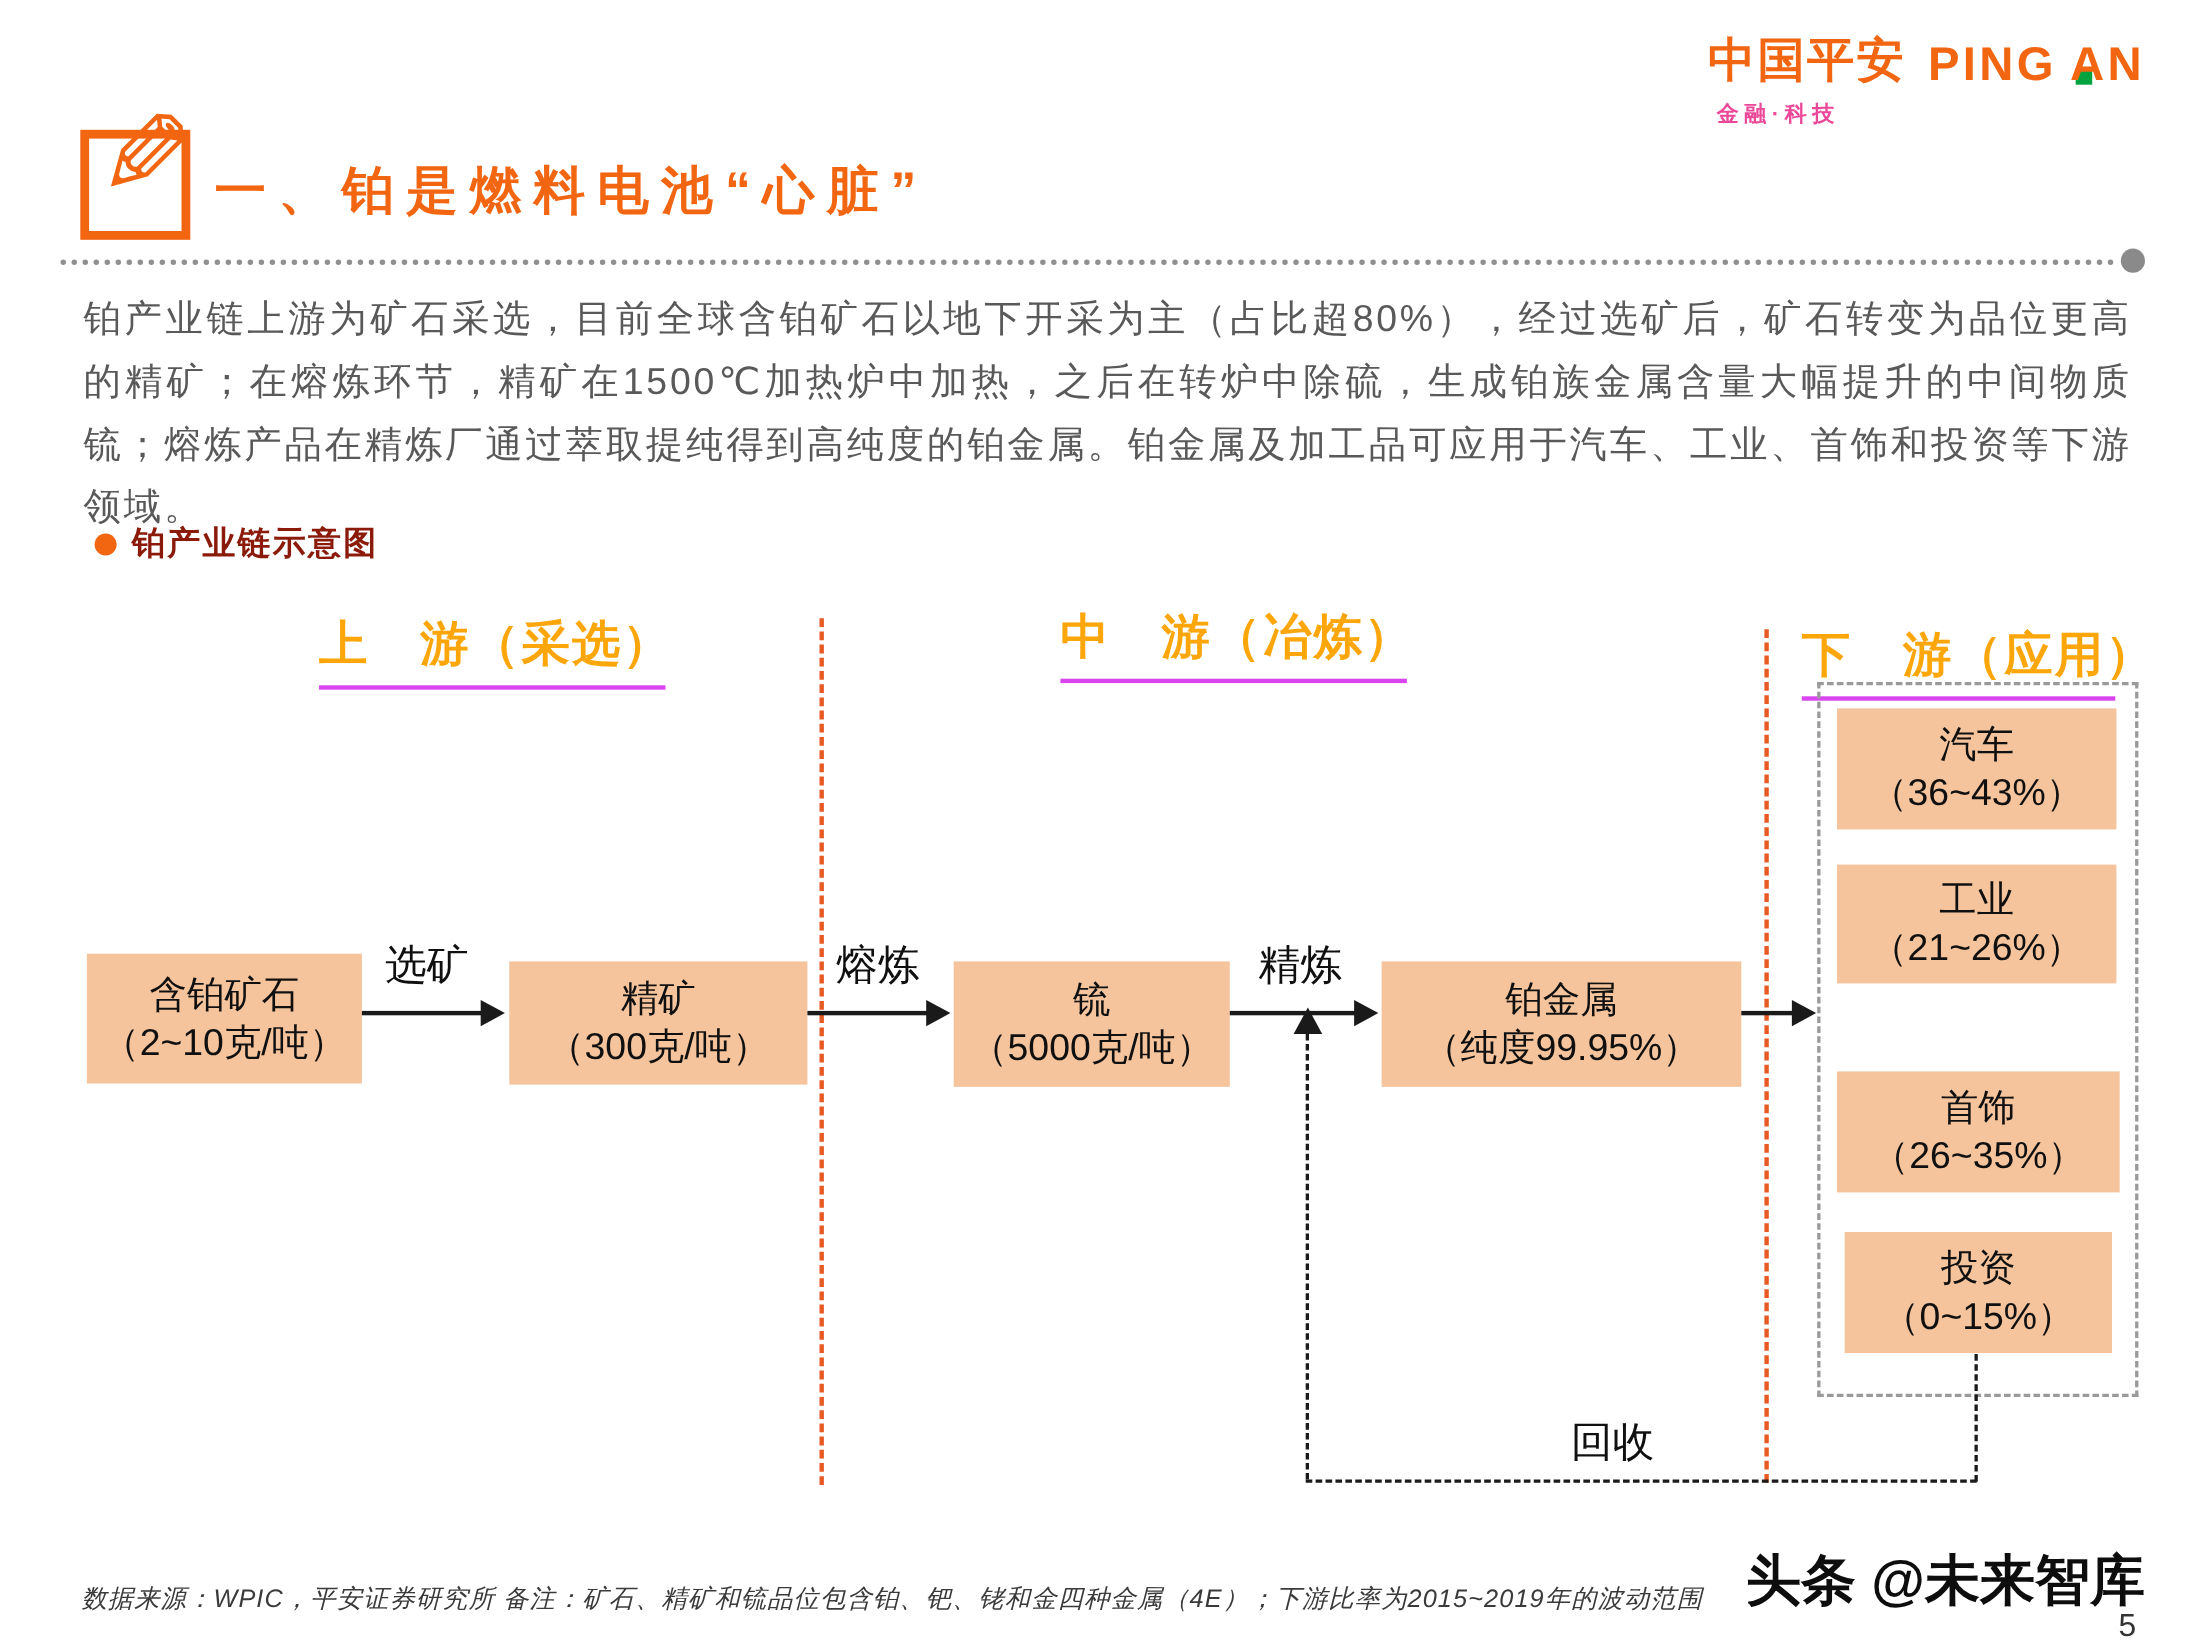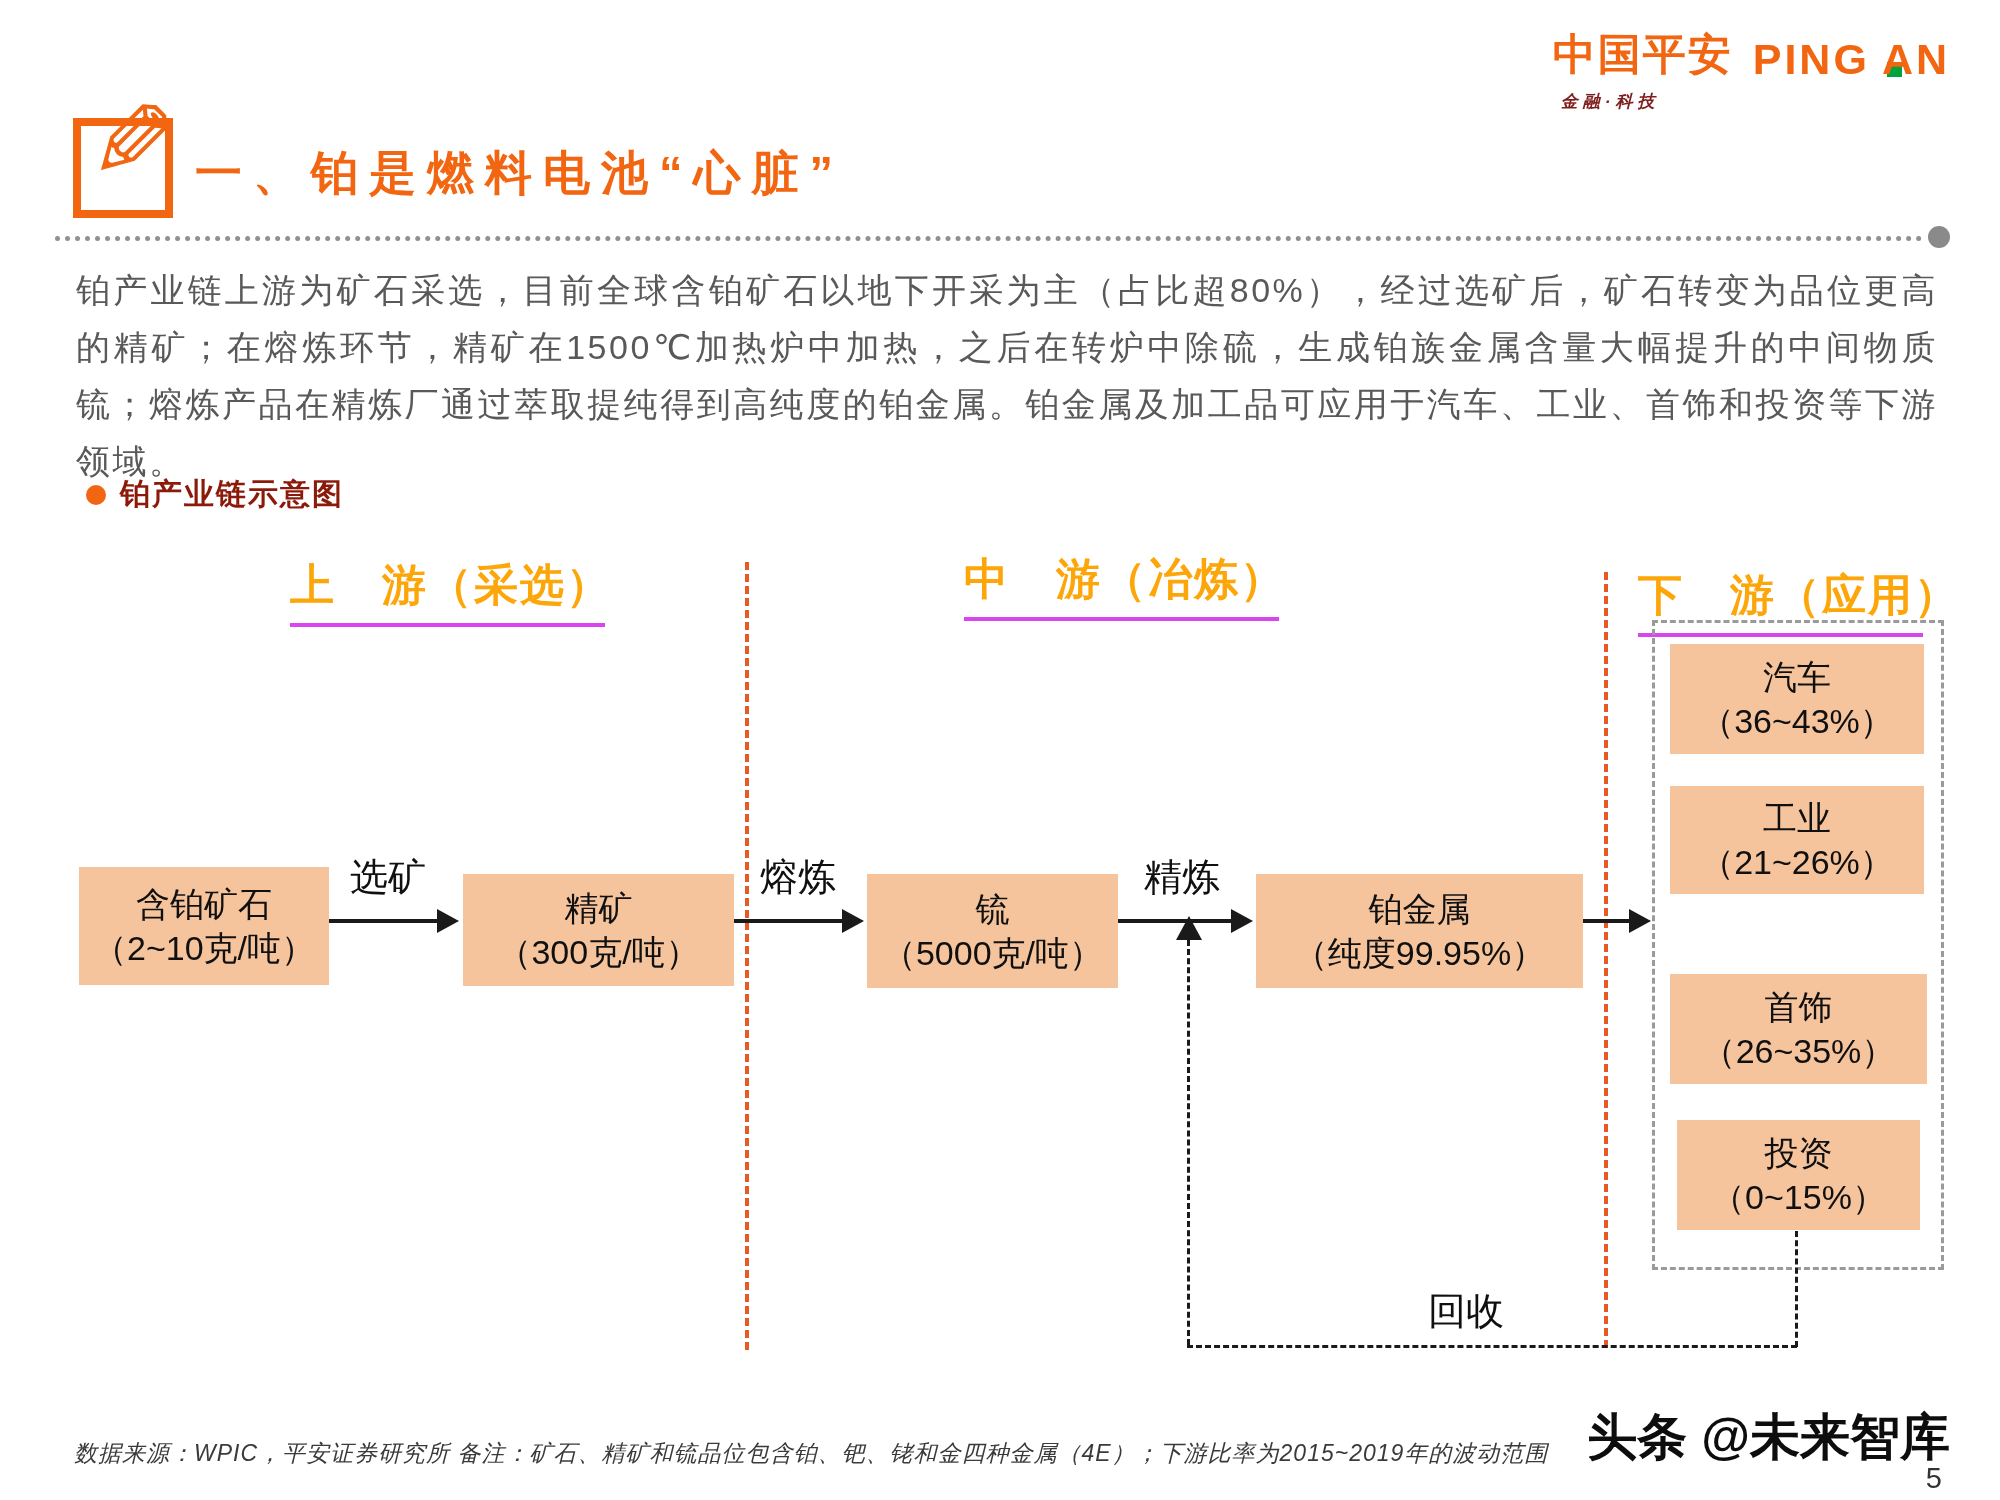--- a/index.html
+++ b/index.html
@@ -7,21 +7,21 @@
   body { font-family:"Liberation Sans","DejaVu Sans",sans-serif; }
   .page { position:relative; width:2000px; height:1500px; background:#ffffff; overflow:hidden; }
 
   
   .logo { position:absolute; top:26px; right:50px; }
   .logo-row { display:flex; align-items:flex-end; }
   .logo-cn { font-size:43px; font-weight:bold; color:#F26511; letter-spacing:2px; }
   .logo-en { font-size:43px; font-weight:bold; color:#F26511; letter-spacing:3px; margin-left:20px; display:flex; align-items:baseline; }
   .logo-a { position:relative; display:inline-block; margin-left:12px; z-index:1; }
   .logo-a::after { content:""; position:absolute; left:5px; bottom:7px; width:15px; height:15px; background:#00A33E; z-index:-1; }
-  .logo-sub { font-size:17px; font-weight:bold; color:#7f1d1d; letter-spacing:5px; margin-top:6px; margin-left:8px;font-style:italic; }
+  .logo-sub { font-size:20px; font-weight:bold; color:#ec4899; letter-spacing:5px; margin-top:6px; margin-left:8px; }
 
   
   .title-icon { position:absolute; left:73px; top:118px; width:100px; height:100px; border:8px solid #F26511; }
   .pencil { position:absolute; left:8px; top:-36px; font-size:104px; line-height:1; color:#F26511; transform:scaleX(-1); display:block; }
   .page-title { position:absolute; left:195px; top:142px; font-size:47px; font-weight:bold; color:#F26511; letter-spacing:11px; white-space:nowrap; }
   .title-divider { position:absolute; left:55px; top:236px; width:1868px; border-top:5px dotted #909090; }
   .divider-dot { position:absolute; left:1928px; top:226px; width:22px; height:22px; border-radius:50%; background:#8a8a8a; }
 
   
   .body-text { position:absolute; left:76px; top:262px; width:1862px; font-size:34px; line-height:57px; color:#595959; text-align:justify; letter-spacing:2.5px; }

